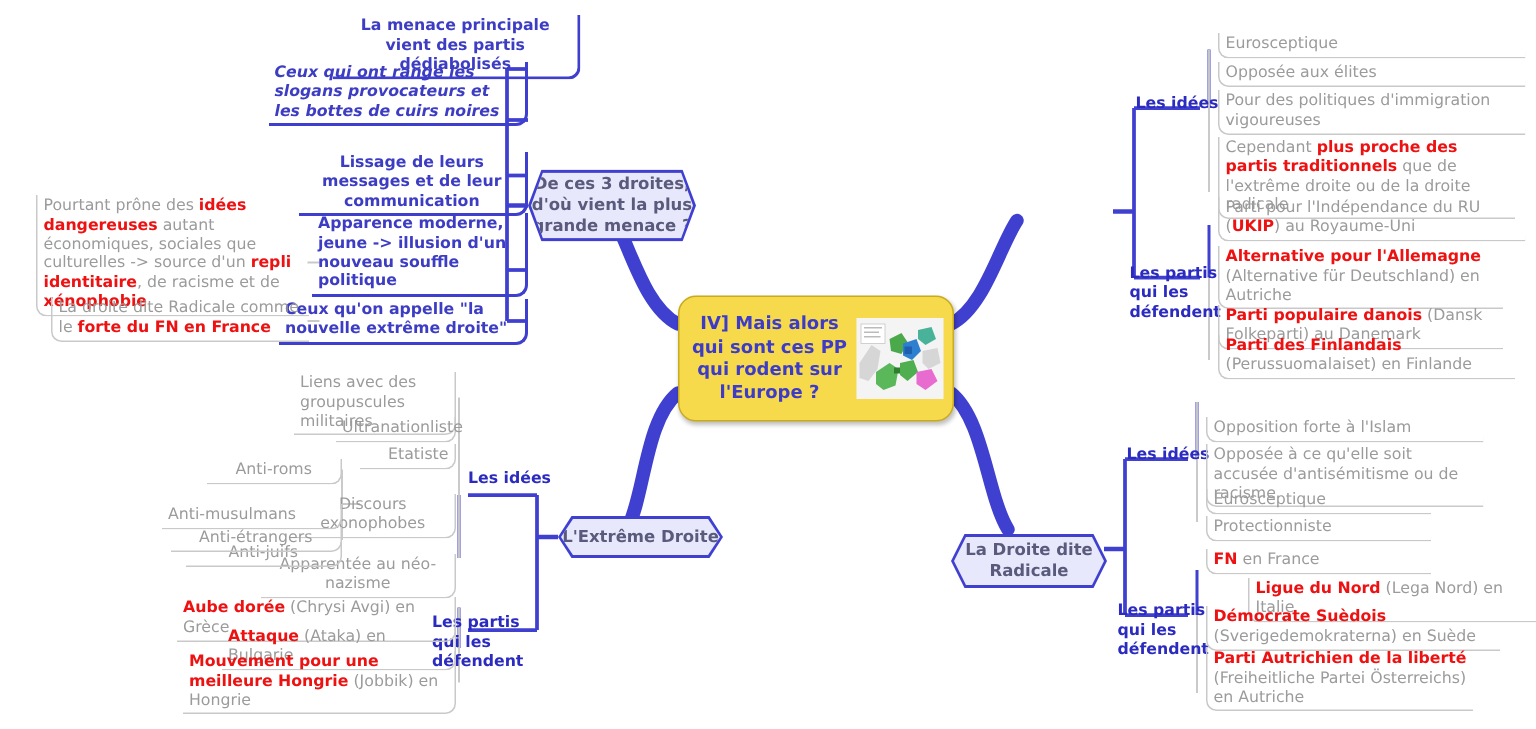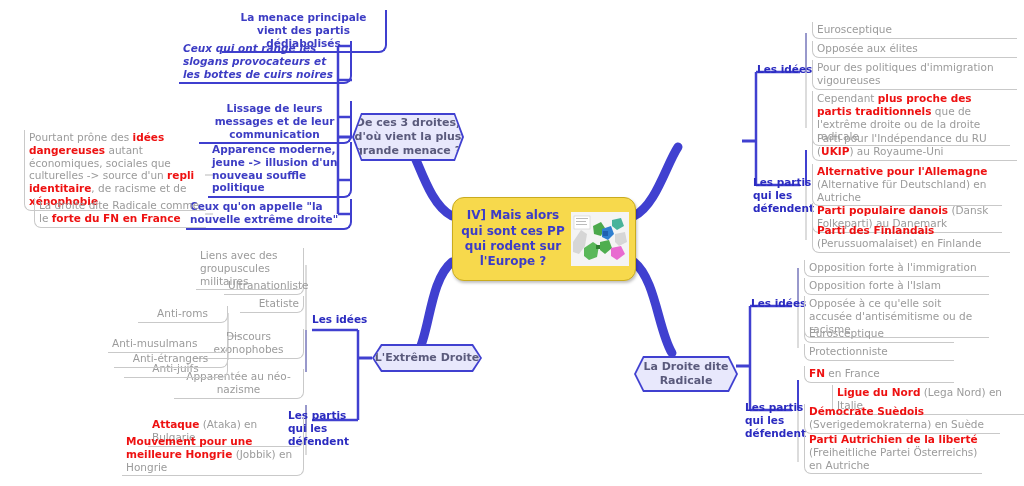--- a/index.html
+++ b/index.html
@@ -190,21 +190,20 @@
 
   <div class="txt redline lf" style="left:812px;top:131px;width:205px;"><span><span>Parti pour l'Indépendance du RU (</span><b>UKIP</b><span>) au Royaume-Uni</span></span></div>
   <div class="txt redline lf" style="left:812px;top:164px;width:190px;"><span><b>Alternative pour l'Allemagne</b><span> (Alternative für Deutschland) en Autriche</span></span></div>
   <div class="txt redline lf" style="left:812px;top:203px;width:190px;"><span><b>Parti populaire danois</b><span> (Dansk Folkeparti) au Danemark</span></span></div>
   <div class="txt redline lf" style="left:812px;top:223px;width:198px;"><span><b>Parti des Finlandais</b><span> (Perussuomalaiset) en Finlande</span></span></div>
 
   <div class="sublab" style="left:751px;top:297px;width:60px;">Les idées</div>
   <div class="sublab" style="left:745px;top:401px;width:64px;line-height:1.25;">
     <span>Les partis qui les défendent</span></div>
 
-  <div class="txt grey lf" style="left:804px;top:260px;width:185px;"><span><span>Opposition forte à l'immigration</span></span></div>
   <div class="txt grey lf" style="left:804px;top:278px;width:185px;"><span><span>Opposition forte à l'Islam</span></span></div>
   <div class="txt grey lf" style="left:804px;top:296px;width:185px;"><span><span>Opposée à ce qu'elle soit accusée d'antisémitisme ou de racisme</span></span></div>
   <div class="txt grey lf" style="left:804px;top:326px;width:150px;"><span><span>Eurosceptique</span></span></div>
   <div class="txt grey lf" style="left:804px;top:344px;width:150px;"><span><span>Protectionniste</span></span></div>
 
   <div class="txt redline lf" style="left:804px;top:366px;width:150px;"><span><b>FN</b><span> en France</span></span></div>
   <div class="txt redline lf" style="left:804px;top:385px;width:200px;margin-left:28px;"><span><b>Ligue du Nord</b><span> (Lega Nord) en Italie</span></span></div>
   <div class="txt redline lf" style="left:804px;top:404px;width:196px;"><span><b>Démocrate Suèdois</b><span> (Sverigedemokraterna) en Suède</span></span></div>
   <div class="txt redline lf" style="left:804px;top:432px;width:178px;"><span><b>Parti Autrichien de la liberté</b><span> (Freiheitliche Partei Österreichs) en Autriche</span></span></div>
 
@@ -225,18 +224,20 @@
 
   <div class="txt grey rt" style="left:138px;top:306px;width:90px;text-align:center;">
     <span><span>Anti-roms</span></span></div>
   <div class="txt grey rt" style="left:124px;top:321px;width:104px;text-align:center;margin-top:40px;">
     <span><span>Anti-juifs</span></span></div>
   <div class="txt grey rt" style="left:108px;top:336px;width:120px;">
     <span><span>Anti-musulmans</span></span></div>
   <div class="txt grey rt" style="left:114px;top:351px;width:114px;text-align:center;">
     <span><span>Anti-étrangers</span></span></div>
 
+  <div class="txt redline rt" style="left:118px;top:398px;width:186px;text-align:left;">
+    <span><b>Aube dorée</b><span> (Chrysi Avgi) en Grèce</span></span></div>
   <div class="txt redline rt" style="left:148px;top:417px;width:156px;text-align:left;">
     <span><b>Attaque</b><span> (Ataka) en Bulgarie</span></span></div>
   <div class="txt redline rt" style="left:122px;top:434px;width:182px;text-align:left;">
     <span><b>Mouvement pour une meilleure Hongrie</b><span> (Jobbik) en Hongrie</span></span></div>
 
 </div>
 
 </body></html>

